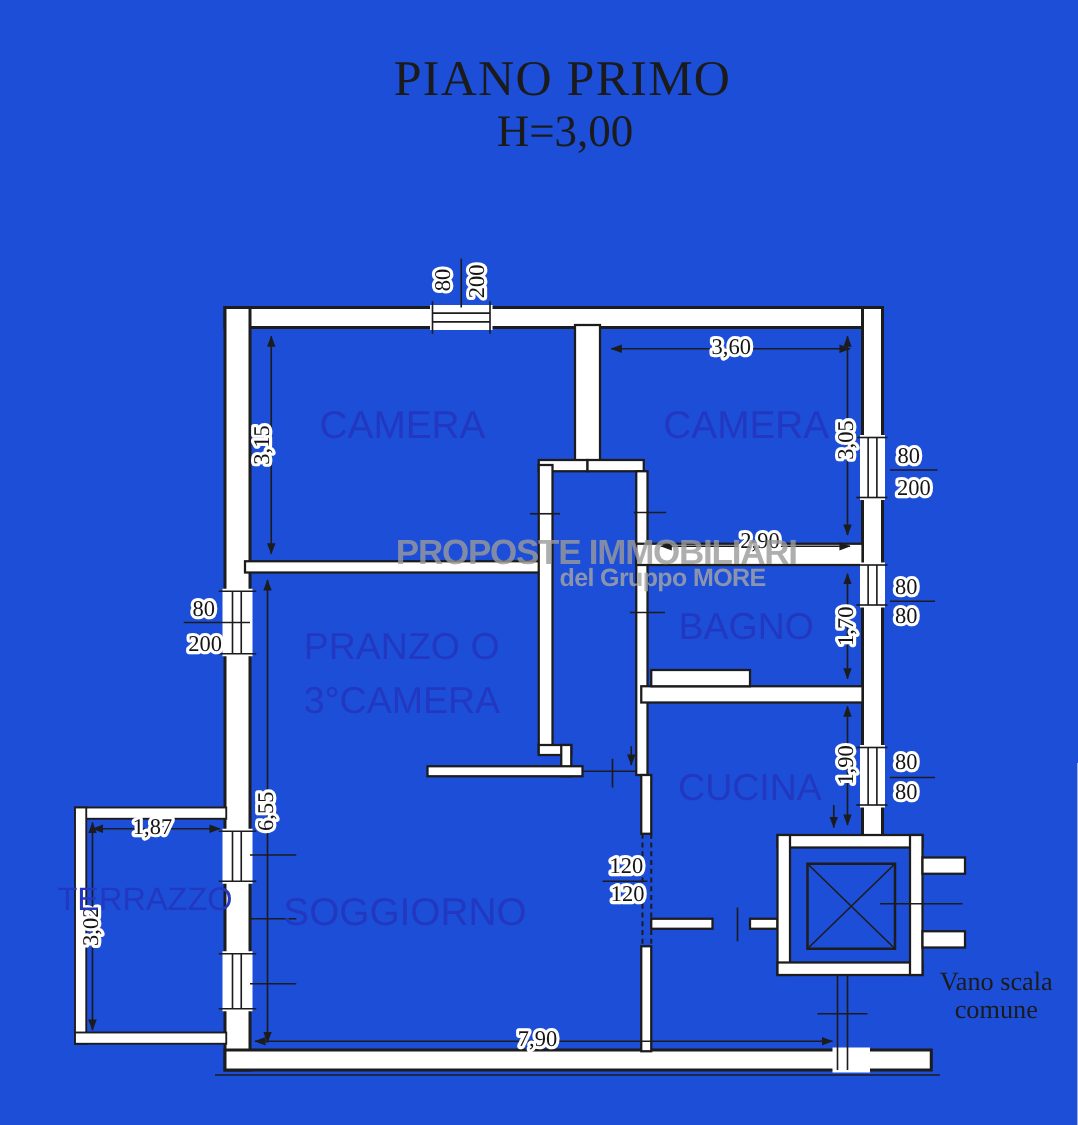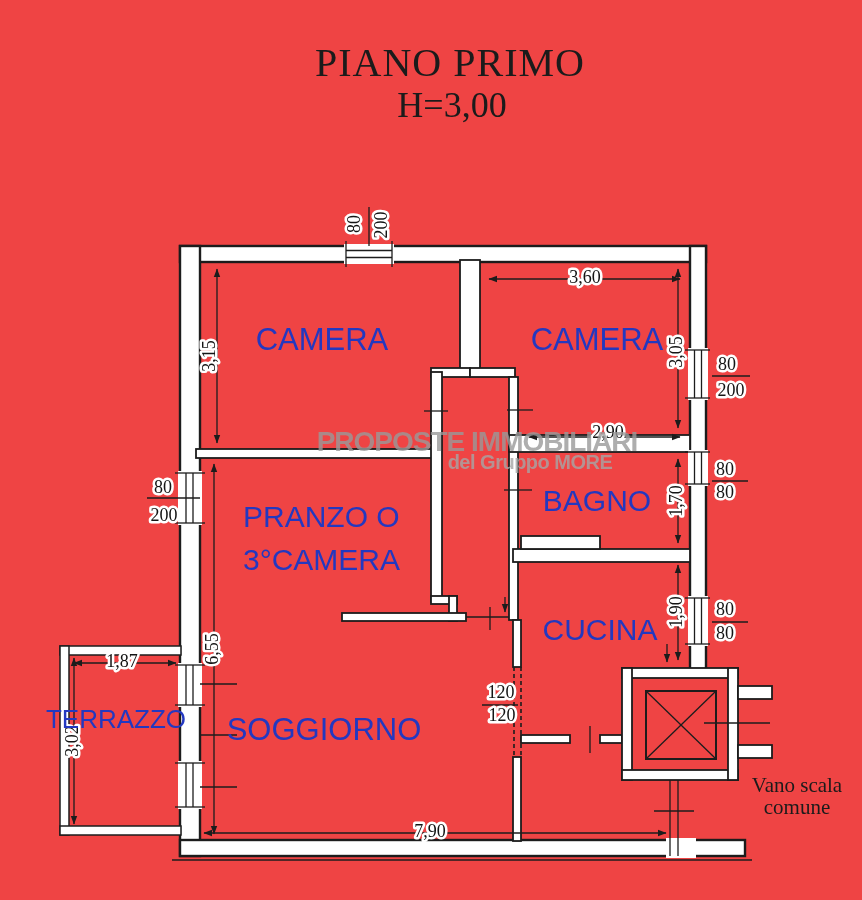--- a/index.html
+++ b/index.html
@@ -1,16 +1,16 @@
 <!DOCTYPE html>
 <html><head>
 <meta charset="utf-8">
 <style>
   html,body{margin:0;padding:0;background:#ffffff;}
-  .page{width:862px;height:900px;background:#ef4444;position:relative;overflow:hidden;
+  .page{width:862px;height:900px;background:#1d4ed8;position:relative;overflow:hidden;
         font-family:"Liberation Serif", serif;}
   svg{display:block;}
   .title-text{font-family:"Liberation Serif", serif;fill:#1b1b1b;}
   .room{font-family:"Liberation Sans", sans-serif;fill:#2338c0;}
   .dim{font-family:"Liberation Serif", serif;fill:#141414;font-size:18px;
        paint-order:stroke fill;stroke:#ffffff;stroke-width:5px;stroke-linejoin:round;}
   .note{font-family:"Liberation Serif", serif;fill:#1b1b1b;font-size:21px;}
   .wm1{font-family:"Liberation Sans", sans-serif;font-weight:bold;fill:#9a9a9a;opacity:.8;
        font-size:28px;letter-spacing:-1px;}
   .wm2{font-family:"Liberation Sans", sans-serif;font-weight:bold;fill:#a6a6a6;opacity:.8;

